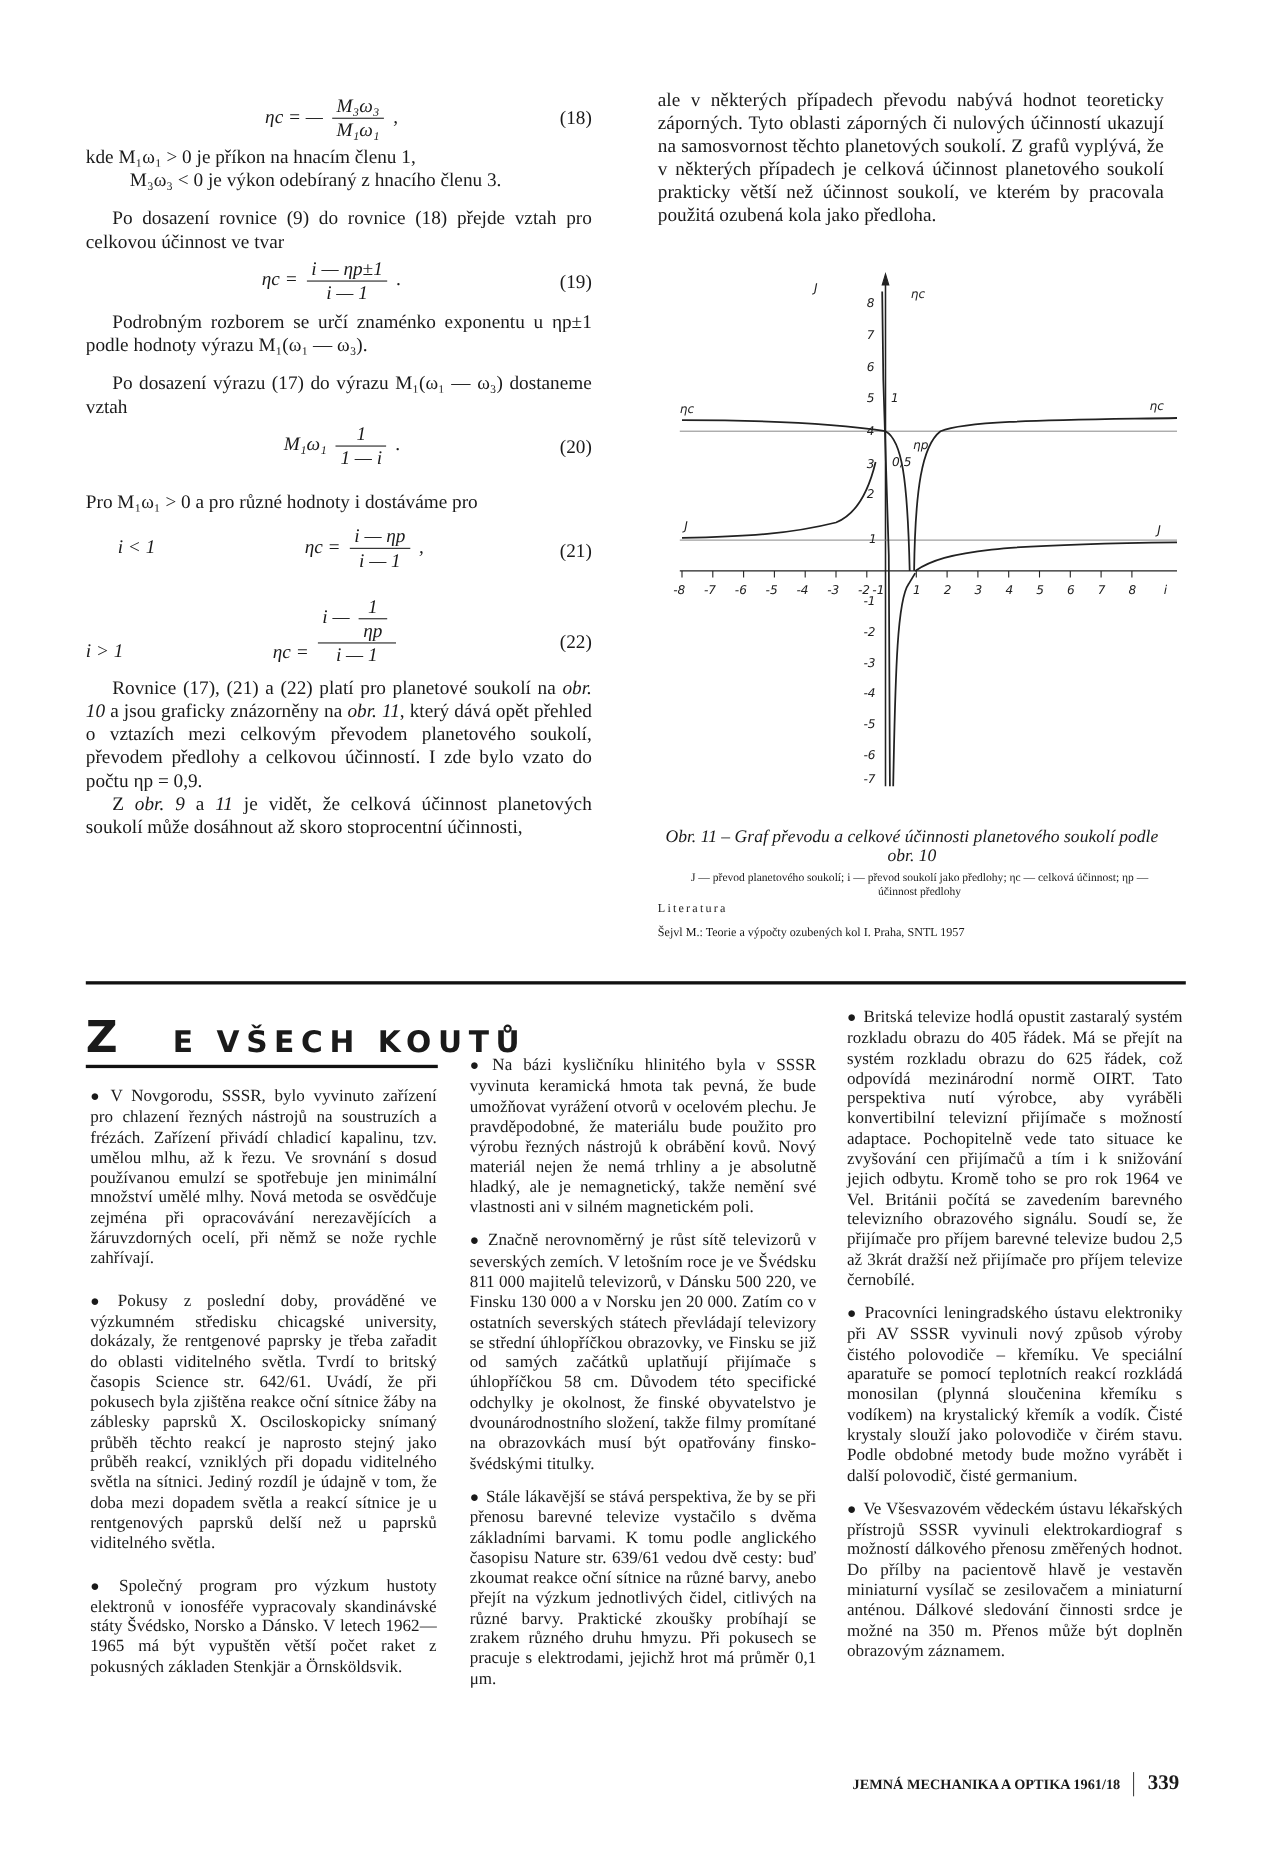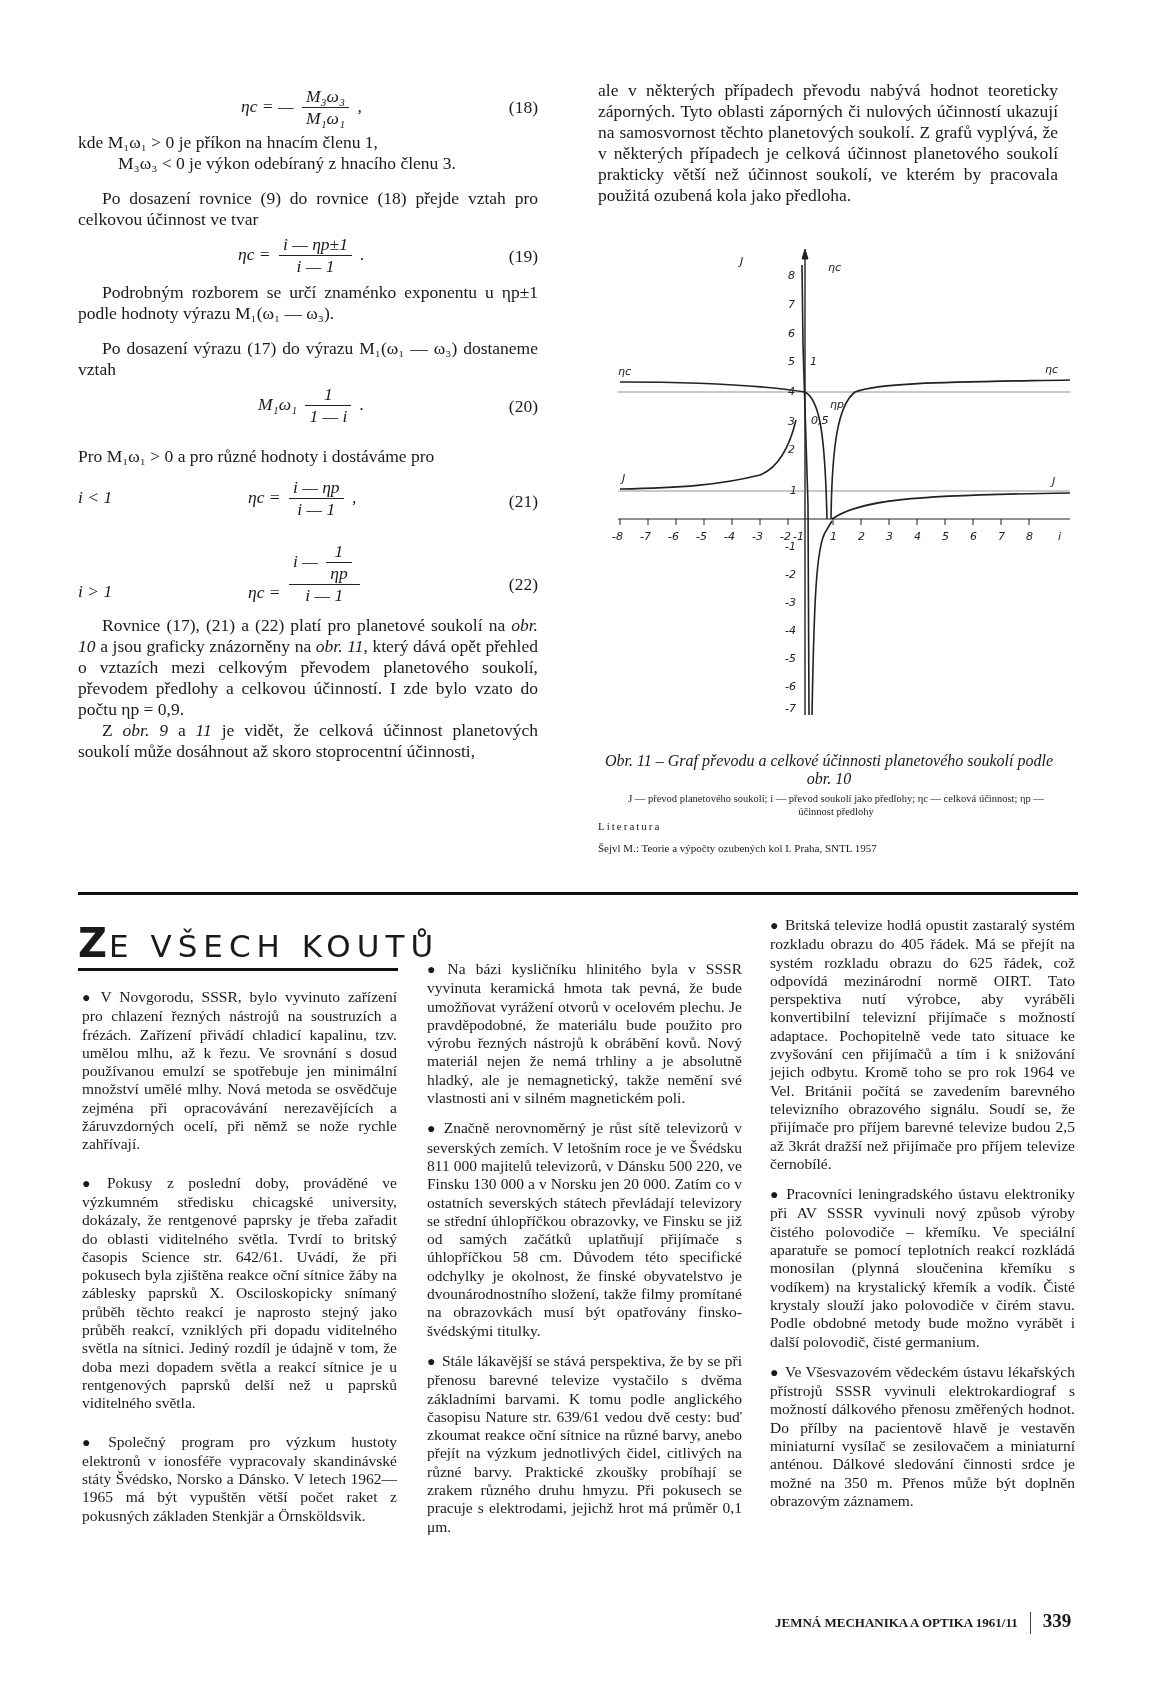--- a/index.html
+++ b/index.html
@@ -58,21 +58,21 @@
     <div style="position:absolute;left:180px;top:4px;">
       <span>M₁ω₁</span>
       <span class="frac"><span class="num">1</span><span class="den">1 — i</span></span>
       <span>.</span>
     </div>
     <span class="eqnum">(20)</span>
   </div>
   <div class="gap"></div>
   <p>Pro M₁ω₁ &gt; 0 a pro různé hodnoty i dostáváme pro</p>
 
-  <div class="eq" style="height:56px;margin-top:6px;">
+  <div class="eq" style="height:56px;margin-top:6px;margin-left:29px;">
     <span style="position:absolute;left:0;top:14px;">i &lt; 1</span>
     <div style="position:absolute;left:170px;top:4px;">
       <span>ηc =</span>
       <span class="frac"><span class="num">i — ηp</span><span class="den">i — 1</span></span>
       <span>,</span>
     </div>
     <span class="eqnum">(21)</span>
   </div>
 
   <div class="eq" style="height:78px;margin-top:8px;">
@@ -185,21 +185,21 @@
   <div style="font-size:10.5px;line-height:13px;margin-top:4px;margin-left:14px;">J — převod planetového soukolí; i — převod soukolí jako předlohy; ηc — celková účinnost; ηp — účinnost předlohy</div>
 </div>
 <div class="caption" style="left:598px;top:820px;width:462px;font-size:11px;">
   <div style="letter-spacing:2px;margin-bottom:10px;">Literatura</div>
   <div>Šejvl M.: Teorie a výpočty ozubených kol I. Praha, SNTL 1957</div>
 </div>
 
 <div class="rule" style="left:78px;top:892px;width:1000px;height:2.5px;"></div>
 
 <div class="title-ze" style="left:78px;top:920px;">
-  <span style="font-size:40px;letter-spacing:2px;">Z</span><span style="font-size:31px;font-weight:normal;">E VŠECH KOUTŮ</span>
+  <span style="font-size:40px;letter-spacing:2px;">Z</span><span style="font-size:27px;font-weight:bold;margin-left:48px;">E VŠECH KOUTŮ</span>
 </div>
 <div class="rule" style="left:78px;top:968px;width:320px;height:3px;"></div>
 
 <div class="news" style="left:82px;top:988px;width:315px;">
   <p><span class="bullet">●</span><span>V Novgorodu, SSSR, bylo vyvinuto zařízení pro chlazení řezných nástrojů na soustruzích a frézách. Zařízení přivádí chladicí kapalinu, tzv. umělou mlhu, až k řezu. Ve srovnání s dosud používanou emulzí se spotřebuje jen minimální množství umělé mlhy. Nová metoda se osvědčuje zejména při opracovávání nerezavějících a žáruvzdorných ocelí, při němž se nože rychle zahřívají.</span></p>
   <p style="margin-top:20px;"><span class="bullet">●</span><span>Pokusy z poslední doby, prováděné ve výzkumném středisku chicagské university, dokázaly, že rentgenové paprsky je třeba zařadit do oblasti viditelného světla. Tvrdí to britský časopis Science str. 642/61. Uvádí, že při pokusech byla zjištěna reakce oční sítnice žáby na záblesky paprsků X. Osciloskopicky snímaný průběh těchto reakcí je naprosto stejný jako průběh reakcí, vzniklých při dopadu viditelného světla na sítnici. Jediný rozdíl je údajně v tom, že doba mezi dopadem světla a reakcí sítnice je u rentgenových paprsků delší než u paprsků viditelného světla.</span></p>
   <p style="margin-top:20px;"><span class="bullet">●</span><span>Společný program pro výzkum hustoty elektronů v ionosféře vypracovaly skandinávské státy Švédsko, Norsko a Dánsko. V letech 1962—1965 má být vypuštěn větší počet raket z pokusných základen Stenkjär a Örnsköldsvik.</span></p>
 </div>
 
 <div class="news" style="left:427px;top:916px;width:315px;margin-top:44px;">
@@ -208,16 +208,16 @@
   <p><span class="bullet">●</span><span>Stále lákavější se stává perspektiva, že by se při přenosu barevné televize vystačilo s dvěma základními barvami. K tomu podle anglického časopisu Nature str. 639/61 vedou dvě cesty: buď zkoumat reakce oční sítnice na různé barvy, anebo přejít na výzkum jednotlivých čidel, citlivých na různé barvy. Praktické zkoušky probíhají se zrakem různého druhu hmyzu. Při pokusech se pracuje s elektrodami, jejichž hrot má průměr 0,1 μm.</span></p>
 </div>
 
 <div class="news" style="left:770px;top:916px;width:305px;">
   <p><span class="bullet">●</span><span>Britská televize hodlá opustit zastaralý systém rozkladu obrazu do 405 řádek. Má se přejít na systém rozkladu obrazu do 625 řádek, což odpovídá mezinárodní normě OIRT. Tato perspektiva nutí výrobce, aby vyráběli konvertibilní televizní přijímače s možností adaptace. Pochopitelně vede tato situace ke zvyšování cen přijímačů a tím i k snižování jejich odbytu. Kromě toho se pro rok 1964 ve Vel. Británii počítá se zavedením barevného televizního obrazového signálu. Soudí se, že přijímače pro příjem barevné televize budou 2,5 až 3krát dražší než přijímače pro příjem televize černobílé.</span></p>
   <p><span class="bullet">●</span><span>Pracovníci leningradského ústavu elektroniky při AV SSSR vyvinuli nový způsob výroby čistého polovodiče – křemíku. Ve speciální aparatuře se pomocí teplotních reakcí rozkládá monosilan (plynná sloučenina křemíku s vodíkem) na krystalický křemík a vodík. Čisté krystaly slouží jako polovodiče v čirém stavu. Podle obdobné metody bude možno vyrábět i další polovodič, čisté germanium.</span></p>
   <p><span class="bullet">●</span><span>Ve Všesvazovém vědeckém ústavu lékařských přístrojů SSSR vyvinuli elektrokardiograf s možností dálkového přenosu změřených hodnot. Do přílby na pacientově hlavě je vestavěn miniaturní vysílač se zesilovačem a miniaturní anténou. Dálkové sledování činnosti srdce je možné na 350 m. Přenos může být doplněn obrazovým záznamem.</span></p>
 </div>
 
 <div style="position:absolute;left:775px;top:1610px;font-family:'Liberation Serif',serif;">
-  <span style="font-size:13px;font-weight:bold;">JEMNÁ MECHANIKA A OPTIKA 1961/11</span>
+  <span style="font-size:13px;font-weight:bold;">JEMNÁ MECHANIKA A OPTIKA 1961/18</span>
   <span style="display:inline-block;width:1px;height:22px;background:#444;vertical-align:middle;margin:0 8px;"></span>
   <span style="font-size:19px;font-weight:bold;">339</span>
 </div>
 
 </body></html>

